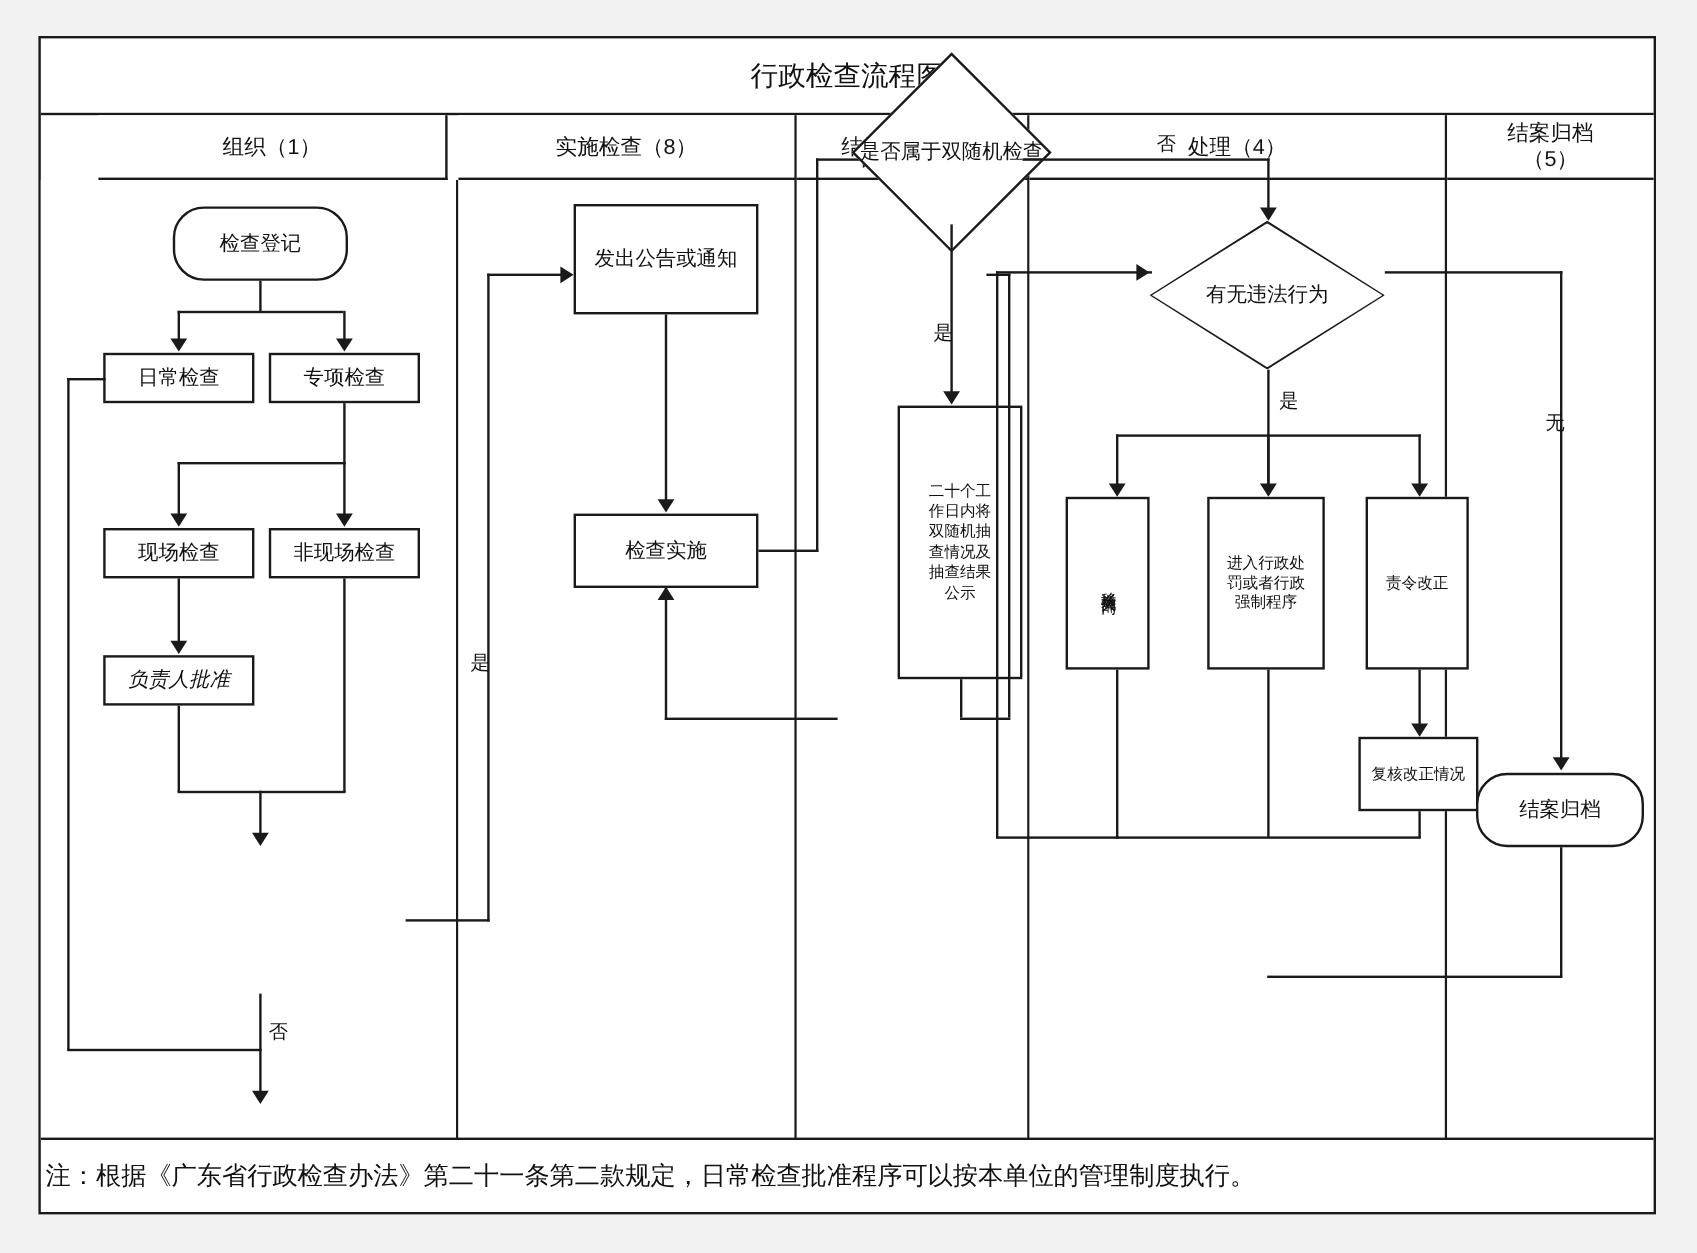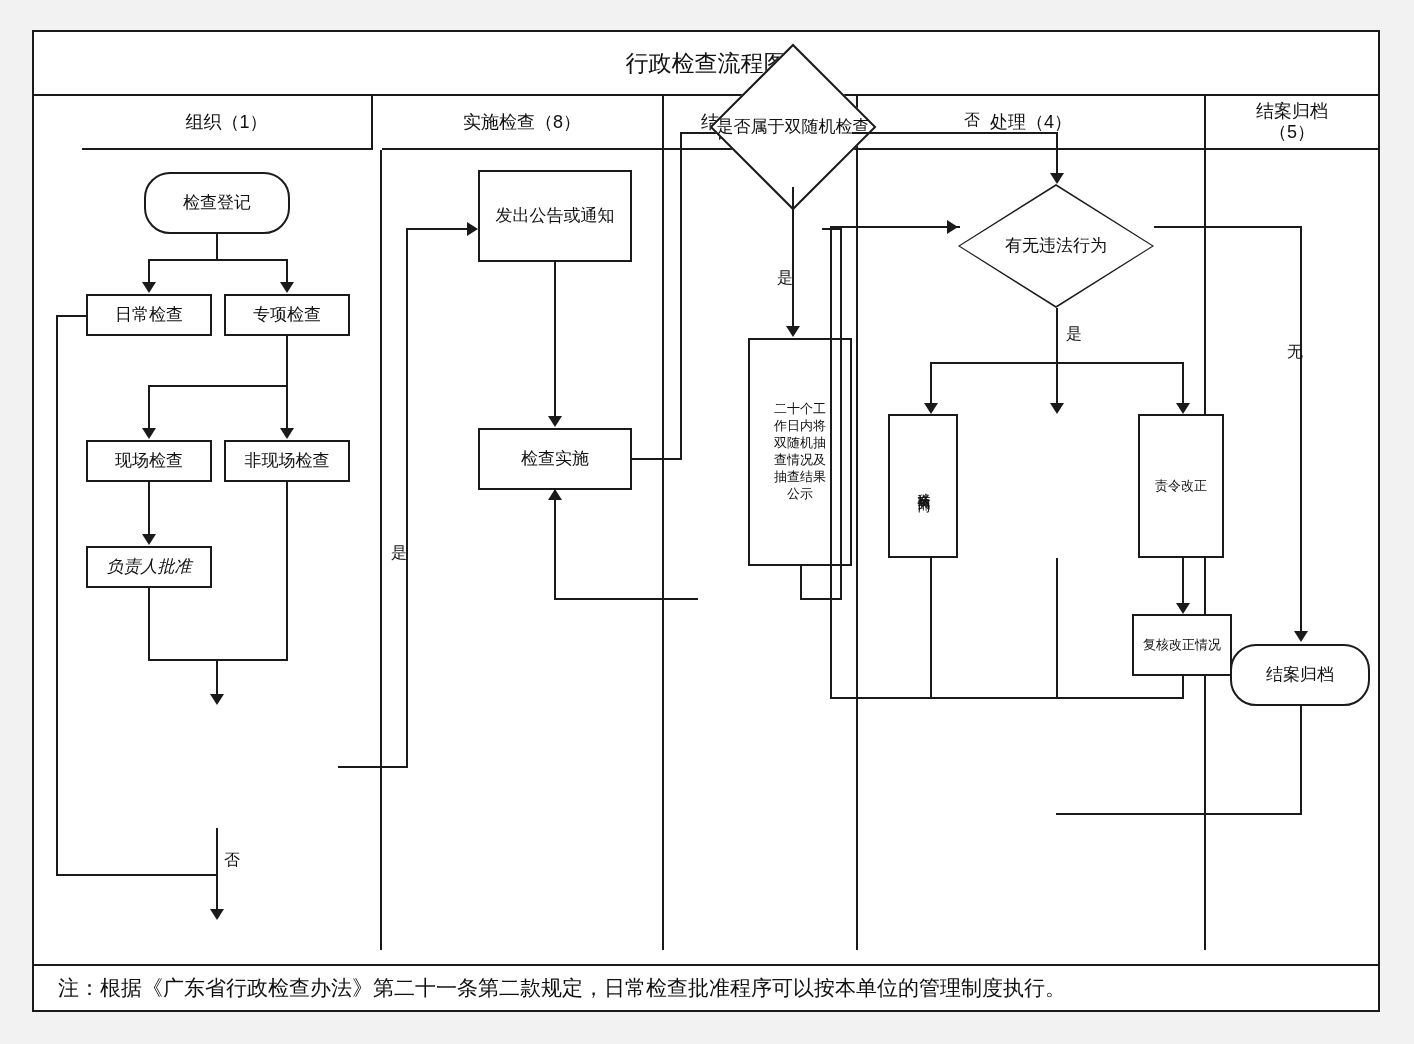--- a/index.html
+++ b/index.html
@@ -65,26 +65,26 @@
     border-right: 2px solid #1a1a1a;
     box-sizing: border-box;
     background: #fff;
   }
   .lane-body.last { border-right: none; }
   .note-bar {
     position: absolute;
     left: 0;
     bottom: 0;
     width: 100%;
-    height: 46px;
+    height: 62px;
     border-top: 2px solid #1a1a1a;
     box-sizing: border-box;
     display: flex;
     align-items: center;
-    padding-left: 24px;
+    padding-left: 4px;
     font-size: 21px;
     color: #111;
   }
 
   
   .node {
     position: absolute;
     box-sizing: border-box;
     border: 2px solid #1a1a1a;
     background: #fff;
@@ -285,20 +285,21 @@
     <div class="edge-label" style="left:1030px; top:292px;">是</div>
     <div class="ln lnh" style="left:896px; top:330px; width:254px;"></div>
     <div class="ln lnv" style="left:896px; top:330px; height:42px;"></div>
     <div class="arrow arr-down" style="left:890px; top:371px;"></div>
     <div class="ln lnv" style="left:1022px; top:330px; height:42px;"></div>
     <div class="arrow arr-down" style="left:1016px; top:371px;"></div>
     <div class="ln lnv" style="left:1148px; top:330px; height:42px;"></div>
     <div class="arrow arr-down" style="left:1142px; top:371px;"></div>
 
     <div class="node vert narrow" style="left:854px; top:382px; width:70px; height:144px;">移送有关部门</div>
+    <div class="node narrow" style="left:972px; top:382px; width:98px; height:144px; padding:6px 12px;">进入行政处罚或者行政强制程序</div>
     <div class="node narrow" style="left:1104px; top:382px; width:86px; height:144px; padding:6px 10px;">责令改正</div>
 
     <div class="ln lnv" style="left:1148px; top:526px; height:46px;"></div>
     <div class="arrow arr-down" style="left:1142px; top:571px;"></div>
     <div class="node narrow" style="left:1098px; top:582px; width:100px; height:62px; padding:4px 8px;">复核改正情况</div>
 
     <div class="ln lnv" style="left:896px; top:526px; height:140px;"></div>
     <div class="ln lnv" style="left:1022px; top:526px; height:140px;"></div>
     <div class="ln lnv" style="left:1148px; top:644px; height:22px;"></div>
     <div class="ln lnh" style="left:896px; top:665px; width:254px;"></div>

